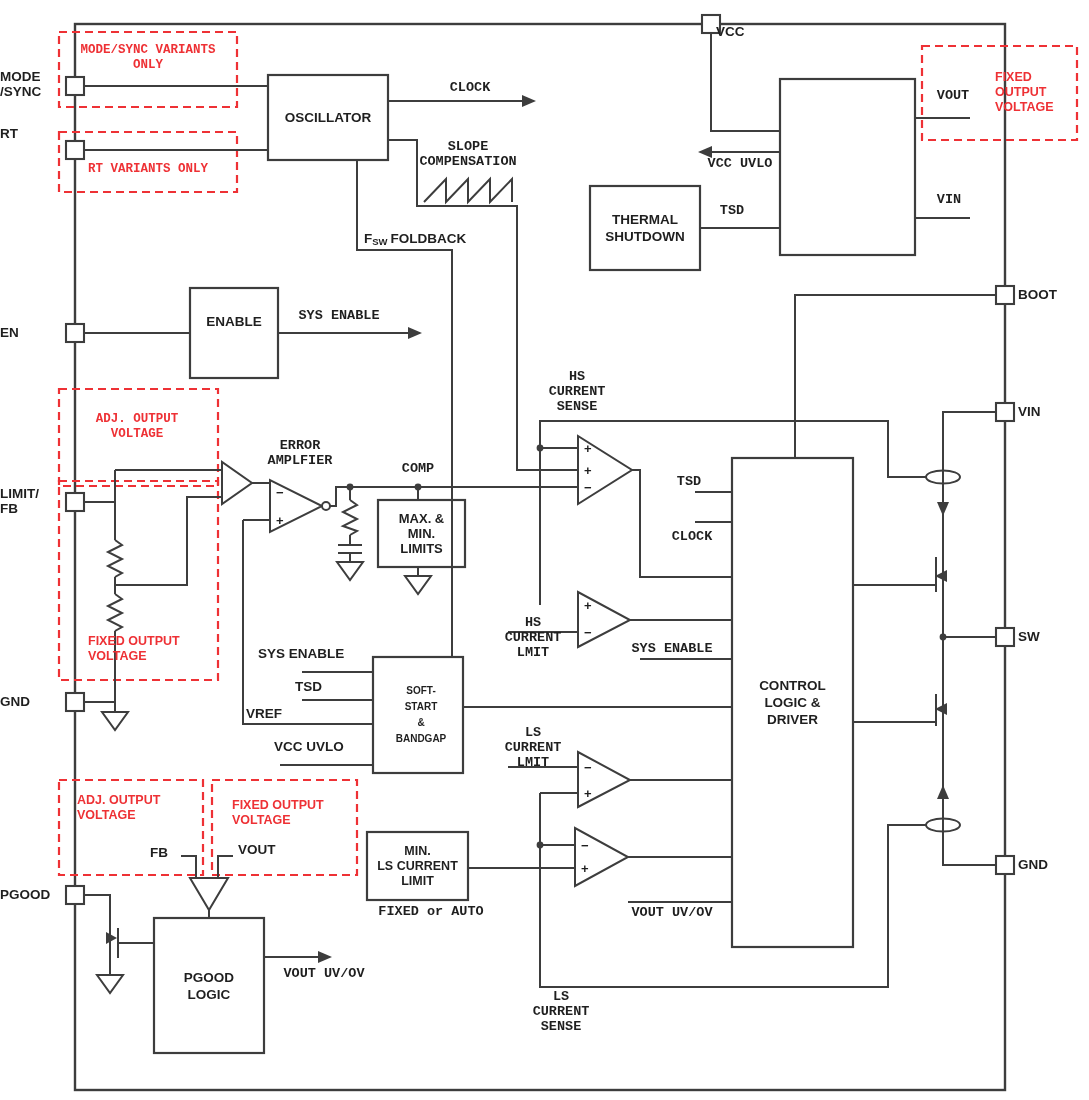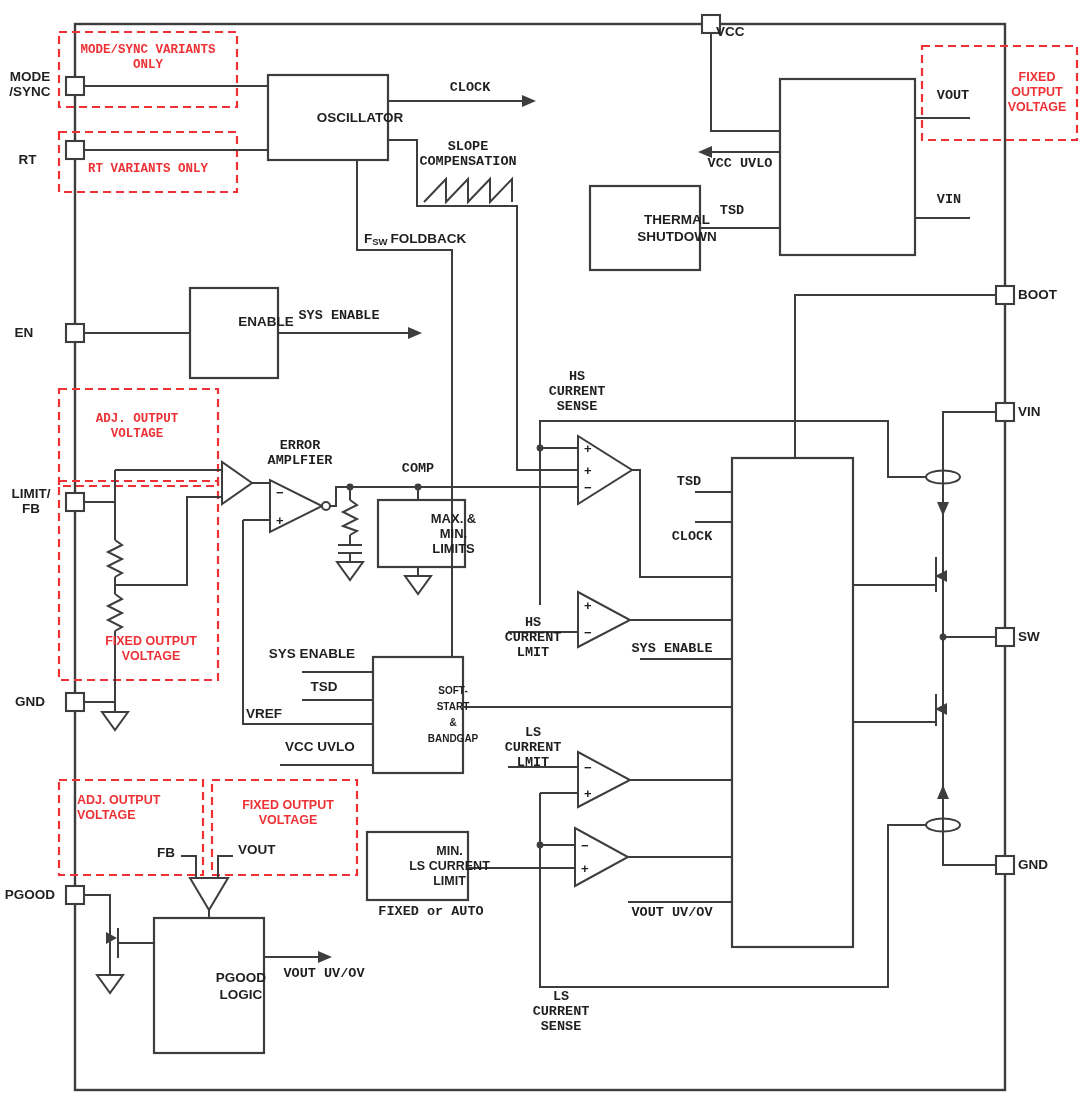--- a/index.html
+++ b/index.html
@@ -12,25 +12,25 @@
   .blk{fill:#fff;stroke:var(--line);stroke-width:2.2;}
   .pin{fill:#fff;stroke:var(--line);stroke-width:2.1;}
   .dot{fill:var(--line);stroke:none;}
   .ah{fill:var(--line);stroke:none;}
   .tri{fill:#fff;stroke:var(--line);stroke-width:2;}
   .gnd{fill:#fff;stroke:var(--line);stroke-width:2;}
   .redbox{fill:none;stroke:var(--red);stroke-width:2.2;stroke-dasharray:8 5;}
   .glyph{font:700 13px "Liberation Sans",sans-serif;fill:var(--ink);}
   .lbl{position:absolute;font:700 13.5px "Liberation Sans",sans-serif;color:var(--ink);
        line-height:15px;white-space:pre-line;pointer-events:none;}
-  .c{text-align:center;font-family:Liberation Mono, monospace;} .r{text-align:center;}
+  .c{text-align:center;font-family:Liberation Mono, monospace;} .r{text-align:left;}
   .red{color:var(--red);font-size:12.5px;line-height:15px;}
   .blbl{position:absolute;display:flex;align-items:center;justify-content:center;text-align:center;
         font:700 13.5px "Liberation Sans",sans-serif;color:var(--ink);line-height:17px;
-        white-space:pre-line;pointer-events:none;margin-left:32px;}
+        white-space:pre-line;pointer-events:none;}
   sub{font-size:9.5px;vertical-align:-2px;}
   .fsw-rest{margin-left:3px;}
 </style>
 </head>
 <body>
 
 <div class="canvas">
 
 <svg width="1089" height="1100" viewBox="0 0 1089 1100">
 
@@ -215,30 +215,33 @@
 <div class="blbl" style="left:190px;top:288px;width:88px;height:66px">ENABLE</div>
 <div class="blbl" style="left:590px;top:186px;width:110px;height:84px">THERMAL
 SHUTDOWN</div>
 <div class="blbl" style="left:378px;top:500px;width:87px;height:67px;line-height:15px;font-size:13px">MAX. &amp;
 MIN.
 LIMITS</div>
 <div class="blbl" style="left:373px;top:657px;width:96px;height:116px;line-height:16px;font-size:10px">SOFT-
 START
 &amp;
 BANDGAP</div>
+<div class="blbl" style="left:732px;top:458px;width:121px;height:489px">CONTROL
+LOGIC &amp;
+DRIVER</div>
 <div class="blbl" style="left:367px;top:832px;width:101px;height:68px;line-height:15px;font-size:12.5px">MIN.
 LS CURRENT
 LIMIT</div>
 <div class="blbl" style="left:154px;top:918px;width:110px;height:135px">PGOOD
 LOGIC</div>
 
 <div class="lbl" style="left:716px;top:24px">VCC</div>
 <div class="lbl r" style="left:0px;top:69px;width:60px">MODE
 /SYNC</div>
-<div class="lbl r" style="left:0px;top:152px;width:55px">RT</div>
+<div class="lbl r" style="left:0px;top:126px;width:55px">RT</div>
 <div class="lbl r" style="left:0px;top:325px;width:48px">EN</div>
 <div class="lbl r" style="left:0px;top:486px;width:62px">LIMIT/
 FB</div>
 <div class="lbl r" style="left:0px;top:694px;width:60px">GND</div>
 <div class="lbl r" style="left:0px;top:887px;width:60px">PGOOD</div>
 <div class="lbl" style="left:1018px;top:287px">BOOT</div>
 <div class="lbl" style="left:1018px;top:404px">VIN</div>
 <div class="lbl" style="left:1018px;top:629px">SW</div>
 <div class="lbl" style="left:1018px;top:857px">GND</div>
 

